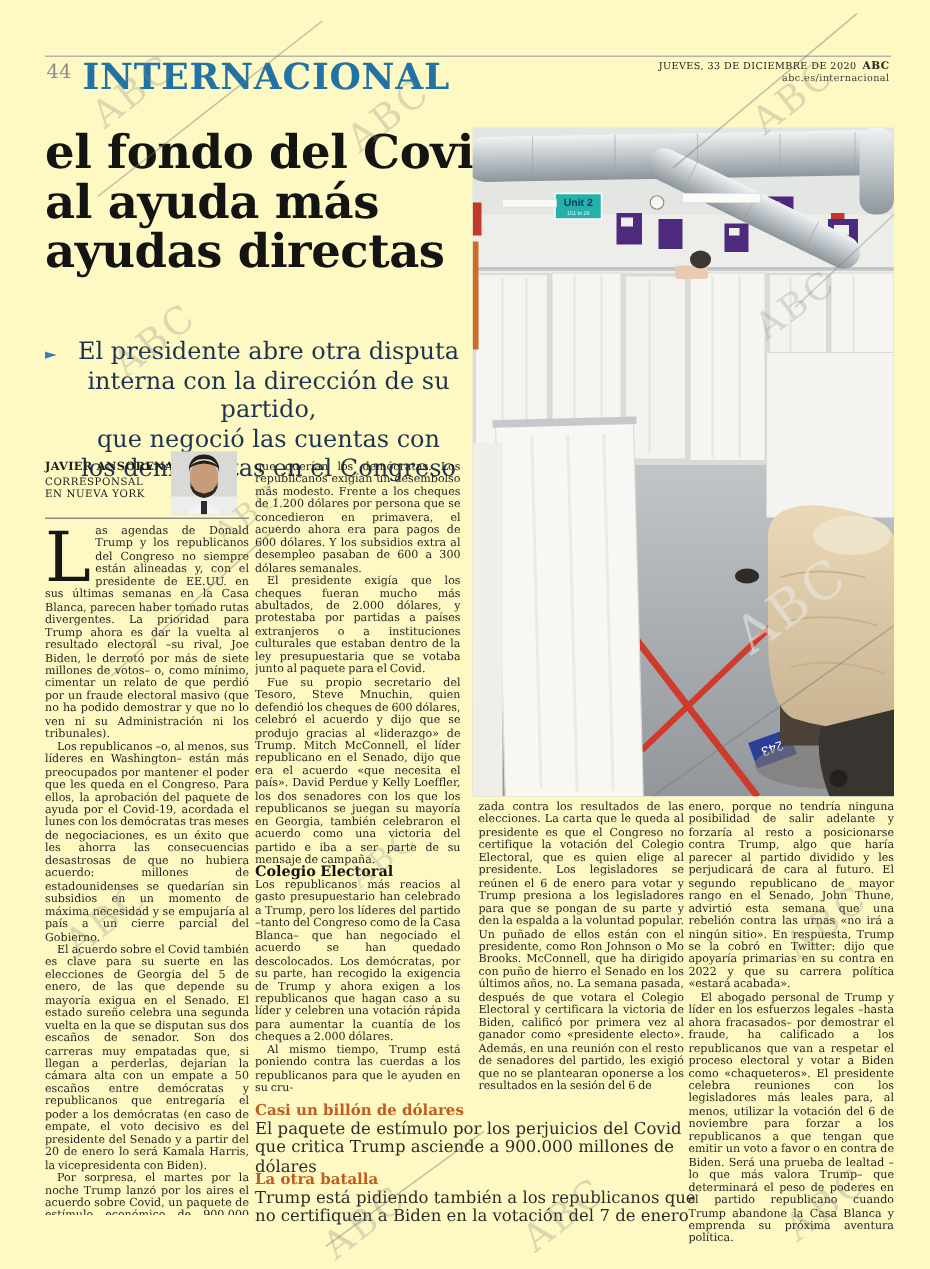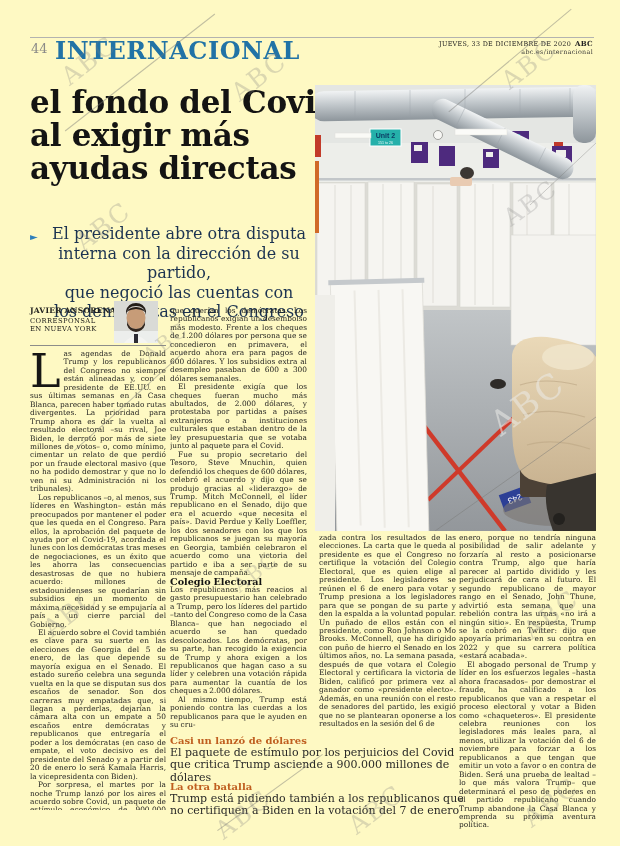--- a/index.html
+++ b/index.html
@@ -64,21 +64,21 @@
   <div class="top-rule"></div>
   <div class="page-num">44</div>
   <div class="section-title">INTERNACIONAL</div>
   <div class="mast-right">
     <div><span>JUEVES, 33 DE DICIEMBRE DE 2020</span><span class="brand">ABC</span></div>
     <div class="site">abc.es/internacional</div>
   </div>
 
   <h1 class="headline" style="margin:0">
     <div>el fondo del Covid</div>
-    <div>al exigir más</div>
+    <div>al ayuda más</div>
     <div>ayudas directas</div>
   </h1>
 
   <div class="standfirst">
     <span class="bullet">►</span>
     <div class="lines">
       <div>El presidente abre otra disputa</div>
       <div>interna con la dirección de su partido,</div>
       <div>que negoció las cuentas con</div>
       <div>los demócratas en el Congreso</div>
@@ -241,21 +241,21 @@
       </g>
 
       <text x="186" y="352" transform="rotate(-36 186 352)" font-size="34" fill="rgba(235,235,232,0.55)" letter-spacing="2" font-family="DejaVu Serif, serif">ABC</text>
       <text x="196" y="142" transform="rotate(-36 196 142)" font-size="24" fill="rgba(150,150,148,0.30)" letter-spacing="2" font-family="DejaVu Serif, serif">ABC</text>
       <line x1="120" y1="446" x2="281" y2="332" stroke="rgba(120,120,118,0.45)" stroke-width="1"></line>
       <line x1="215" y1="120" x2="281" y2="58" stroke="rgba(120,120,118,0.35)" stroke-width="1"></line>
     </svg>
   </div>
 
   <div class="hl hl1">
-    <p class="hl-head">Casi un lanzó de dólares</p>
+    <p class="hl-head">Casi un billón de dólares</p>
     <p class="hl-body">El paquete de estímulo por los perjuicios del Covid que critica Trump asciende a 900.000 millones de dólares</p>
   </div>
   <div class="hl hl2">
     <p class="hl-head">La otra batalla</p>
     <p class="hl-body">Trump está pidiendo también a los republicanos que no certifiquen a Biden en la votación del 7 de enero</p>
   </div>
 
   <span class="wm" style="left:58px;top:46px;">ABC</span>
   <span class="wm" style="left:228px;top:62px;">ABC</span>
   <span class="wm" style="left:498px;top:50px;">ABC</span>

